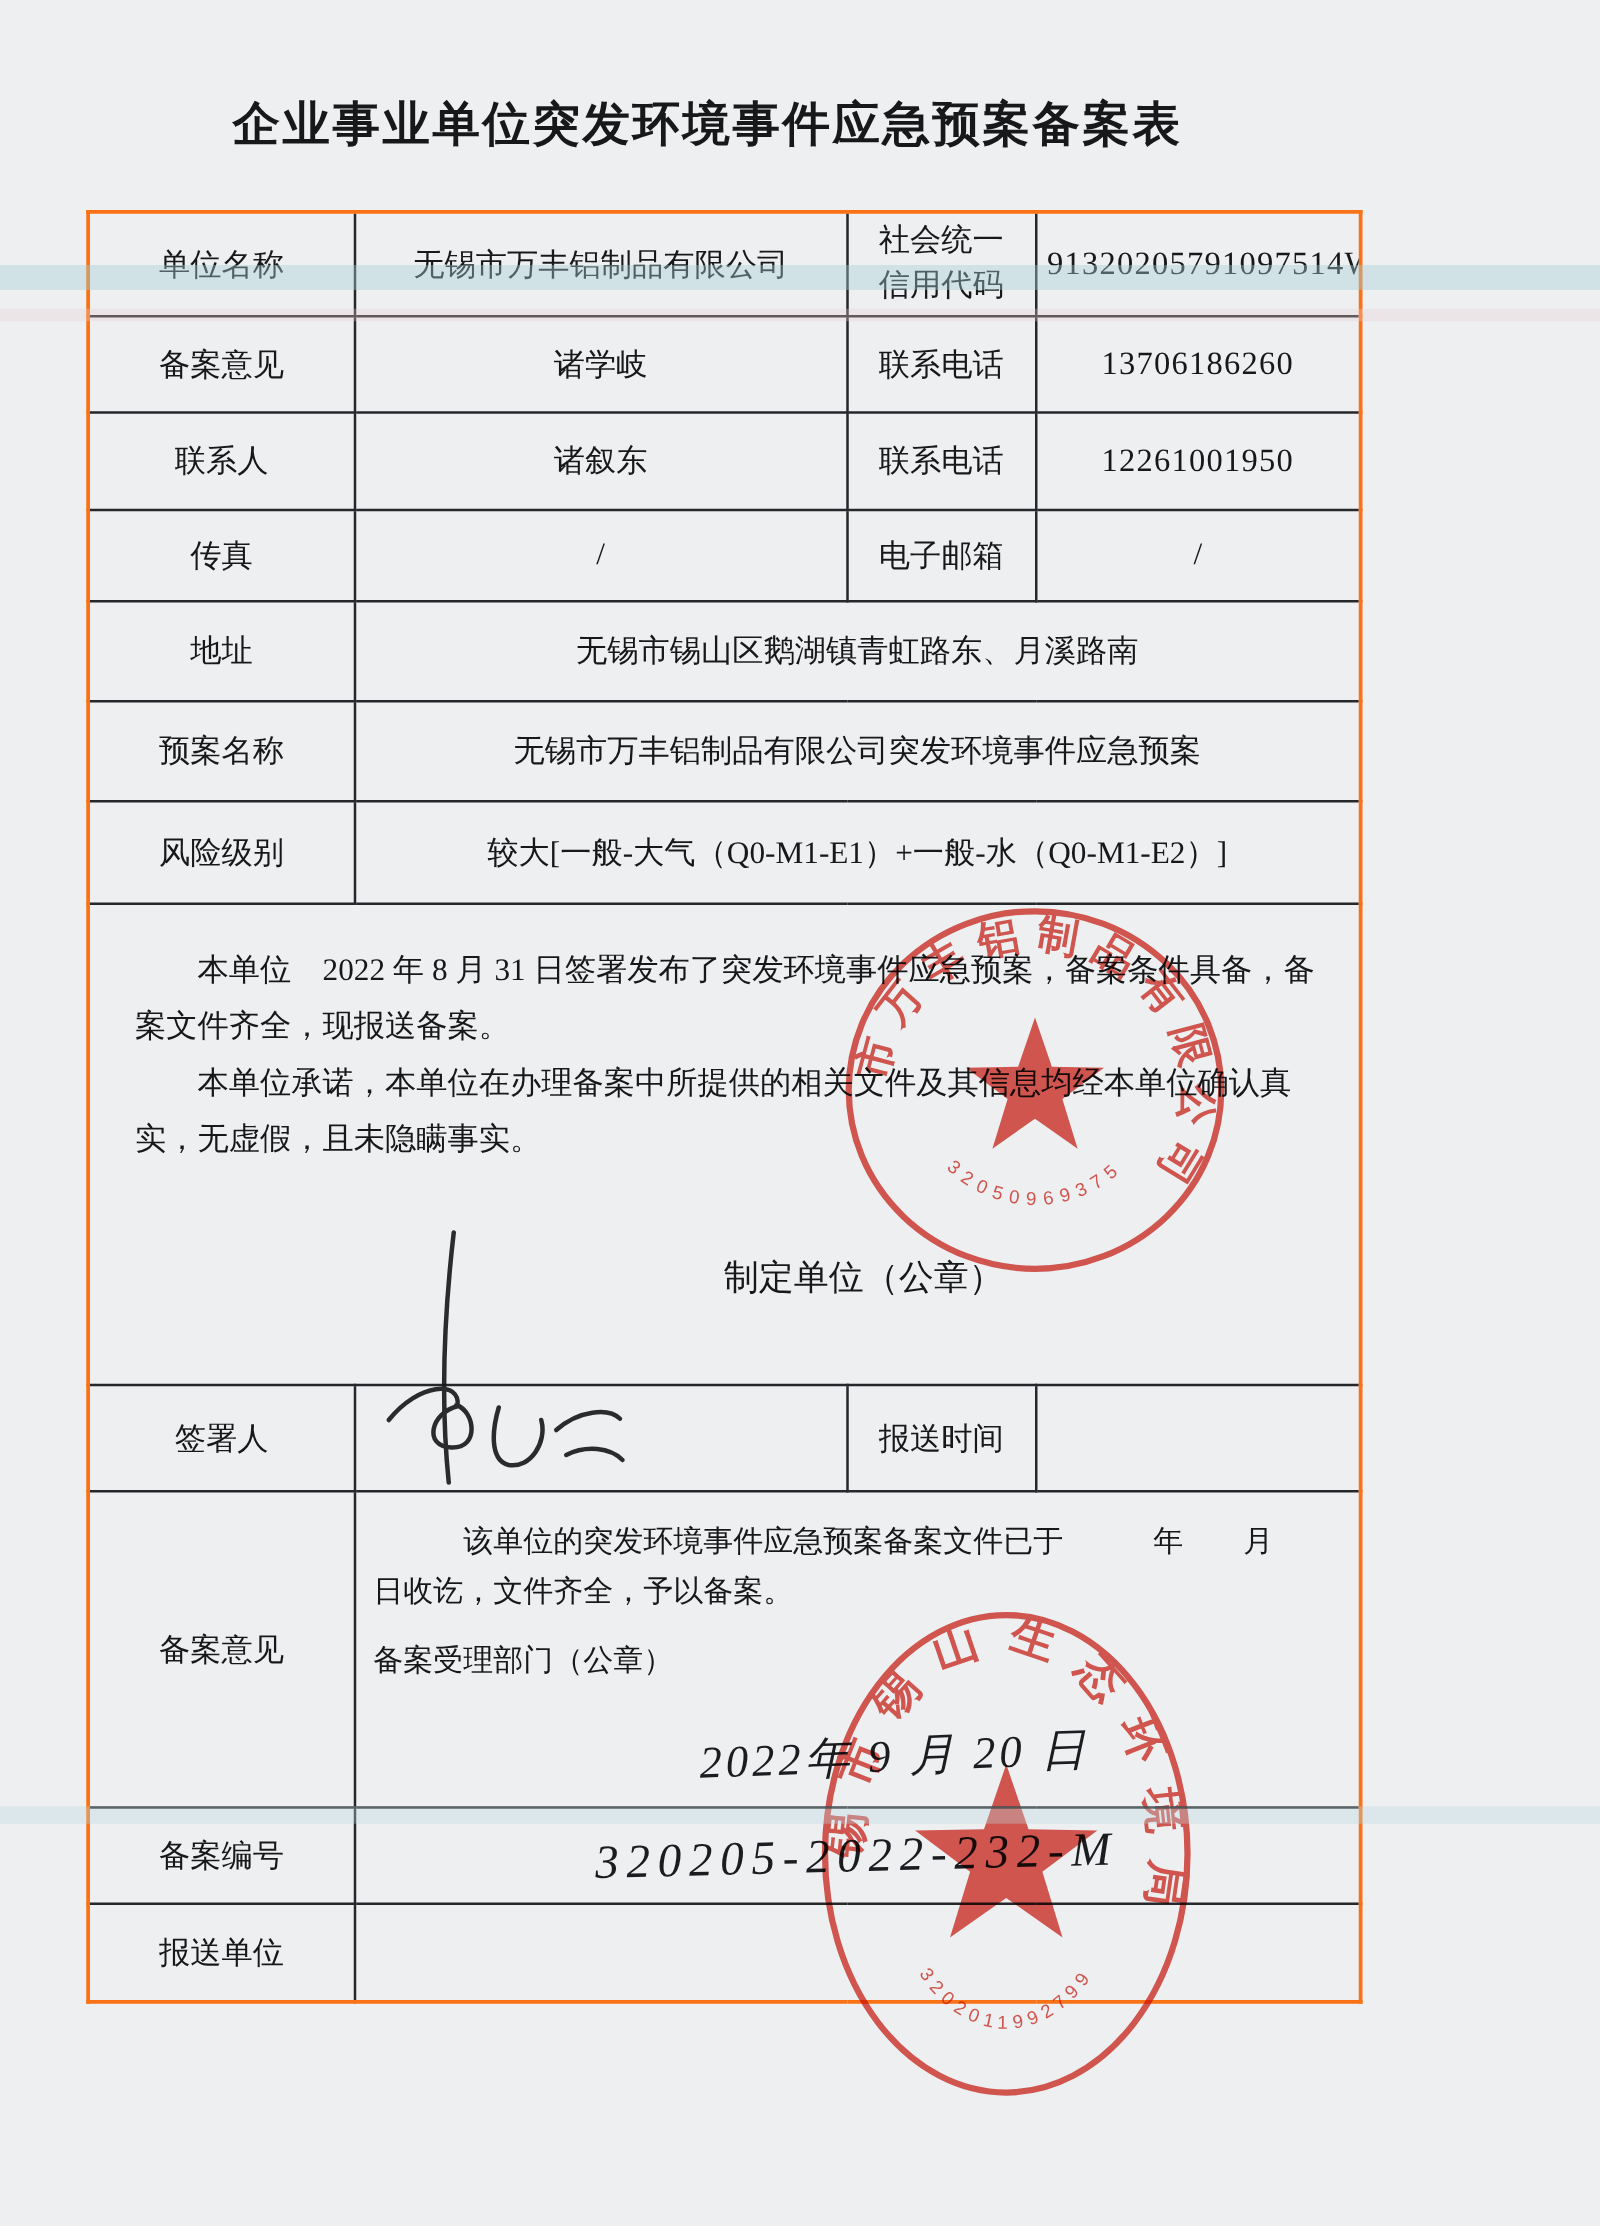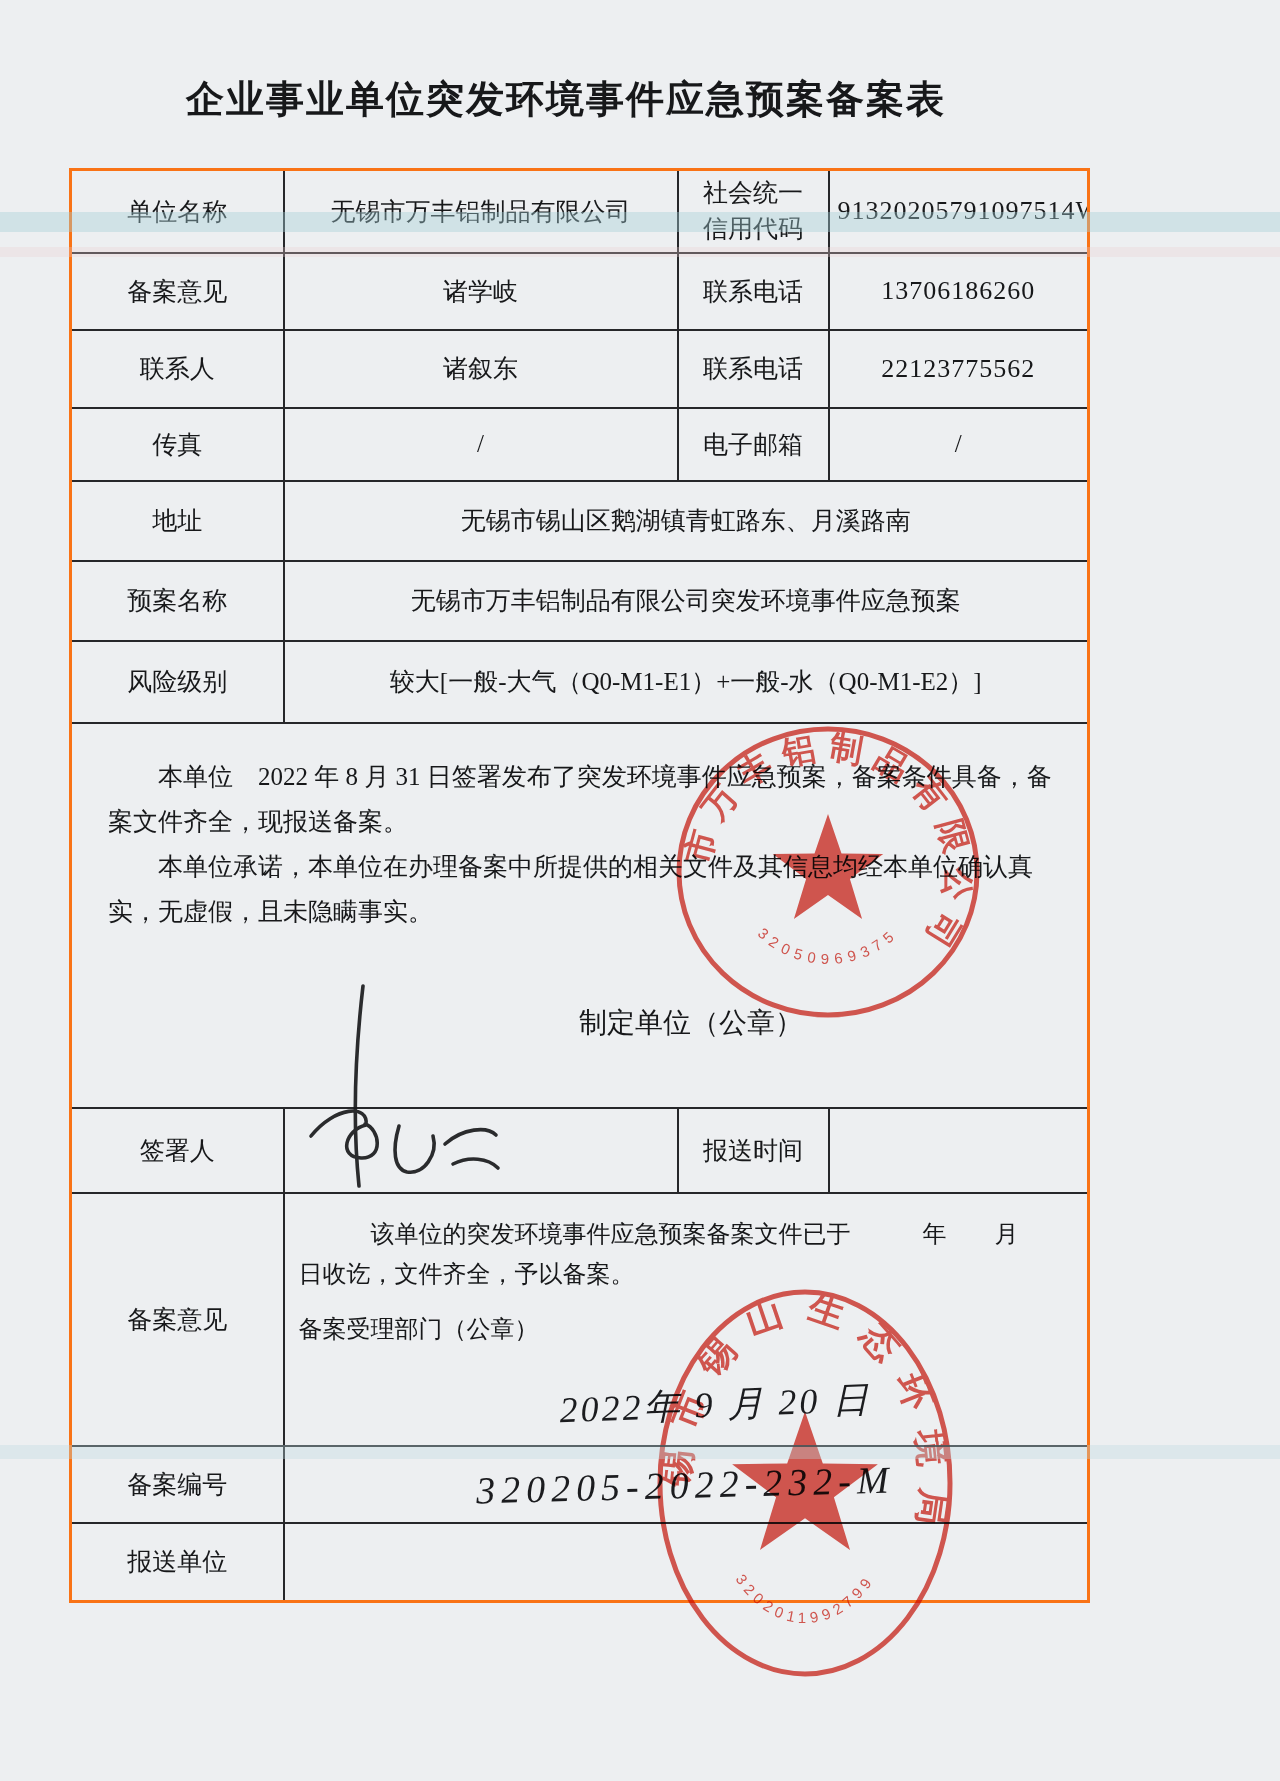--- a/index.html
+++ b/index.html
@@ -83,21 +83,21 @@
     <tr class="h2">
       <td>备案意见</td>
       <td>诸学岐</td>
       <td>联系电话</td>
       <td class="num">13706186260</td>
     </tr>
     <tr class="h3">
       <td>联系人</td>
       <td>诸叙东</td>
       <td>联系电话</td>
-      <td class="num">22123775562</td>
+      <td class="num">12261001950</td>
     </tr>
     <tr class="h4">
       <td>传真</td>
       <td>/</td>
       <td>电子邮箱</td>
       <td>/</td>
     </tr>
     <tr class="h5">
       <td>地址</td>
       <td colspan="3">无锡市锡山区鹅湖镇青虹路东、月溪路南</td>

